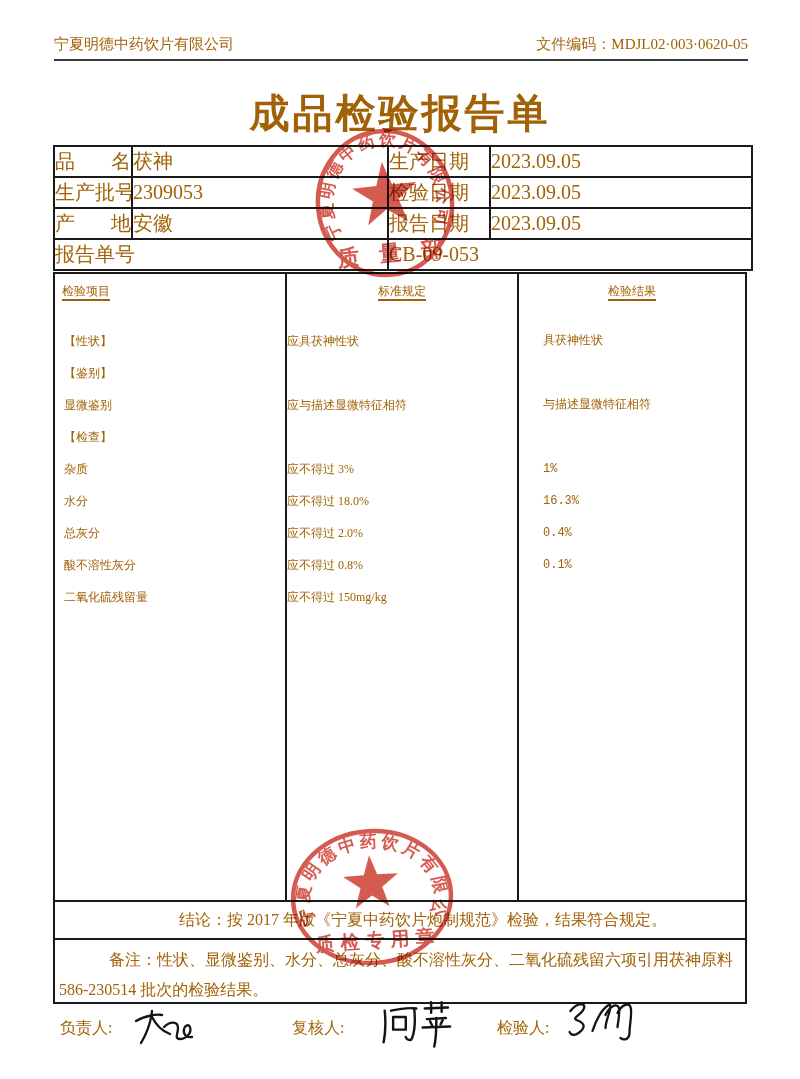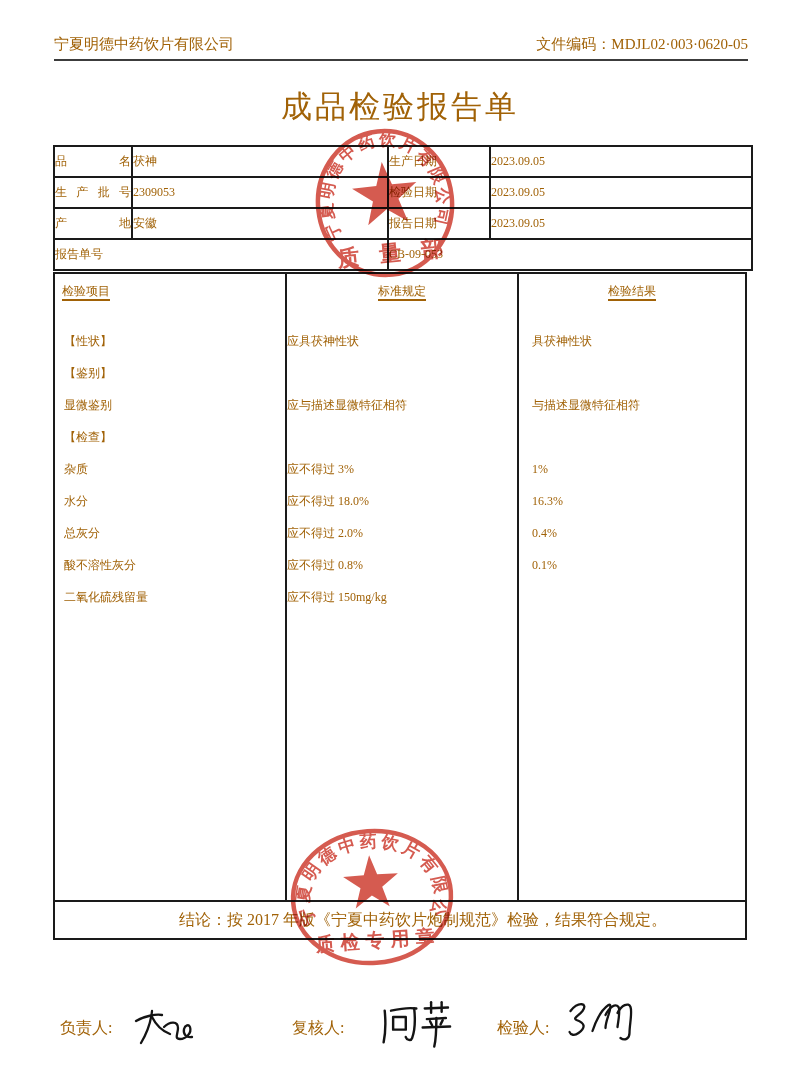--- a/index.html
+++ b/index.html
@@ -4,24 +4,24 @@
 <style>
   html,body{margin:0;padding:0;background:#ffffff;}
   .page{position:relative;width:800px;height:1079px;background:#ffffff;overflow:hidden;
         font-family:"Liberation Serif","DejaVu Serif",serif;color:#a16207;}
   
   .doc-header{position:absolute;left:54px;right:52px;top:28px;height:26px;
               display:flex;justify-content:space-between;align-items:flex-end;
               border-bottom:2px solid #3c3c3c;padding-bottom:5px;font-size:15px;}
   
   .doc-title{position:absolute;left:0;top:86px;width:100%;text-align:center;
-             font-size:31px;font-weight:normal;letter-spacing:3px;}
+             font-size:40px;font-weight:bold;letter-spacing:3px;}
   
   table.info{position:absolute;left:53px;top:145px;width:694px;border-collapse:collapse;
-             table-layout:fixed;font-size:12px;}
+             table-layout:fixed;font-size:20px;}
   table.info td{border:2px solid #1a1a1a;height:29px;padding:0;white-space:nowrap;overflow:hidden;}
   td.lb1{width:76px;padding:0 6px 0 9px;text-align:justify;text-align-last:justify;}
   td.v1{width:254px;padding-left:11px;}
   td.lb2{width:100px;padding-left:5px;}
   td.v2{width:260px;padding-left:14px;}
   td.merge-l{padding-left:9px;}
   td.merge-v{padding-left:5px;}
   
   .insp{position:absolute;left:53px;top:272px;width:694px;height:630px;
         border:2px solid #1a1a1a;display:flex;box-sizing:border-box;font-size:12px;}
@@ -30,21 +30,21 @@
   .col-std{width:234px;border-left:2px solid #1a1a1a;border-right:2px solid #1a1a1a;}
   .col-res{flex:1;}
   .col .hdr{margin-top:9px;text-decoration:underline;text-underline-offset:4px;
             text-decoration-thickness:1.5px;}
   .col-item .hdr{padding-left:7px;}
   .col-std .hdr,.col-res .hdr{text-align:center;}
   .col .lines{margin-top:25px;}
   .col .line{height:32px;line-height:32px;white-space:nowrap;}
   .col-item .line{padding-left:9px;}
   .col-std .line{}
-  .col-res .line{padding-left:13px;}
+  .col-res .line{padding-left:24px;font-family:Liberation Mono, monospace;}
   
   .concl{position:absolute;left:53px;top:900px;width:694px;height:40px;box-sizing:border-box;
          border:2px solid #1a1a1a;font-size:16px;text-align:center;line-height:36px;
          text-indent:46px;white-space:nowrap;}
   .remark{position:absolute;left:53px;top:938px;width:694px;height:66px;box-sizing:border-box;
           border:2px solid #1a1a1a;font-size:16px;padding:5px 4px 0 4px;}
   .remark .r1{line-height:30px;text-indent:50px;white-space:nowrap;}
   .remark .r2{line-height:30px;}
   .bold{font-weight:normal;}
   
@@ -137,20 +137,24 @@
         <div class="line">0.4%</div>
         <div class="line">0.1%</div>
       </div>
     </div>
   </div>
 
   <div class="concl">
     <span class="bold">结论：</span><span>按 2017 年版《宁夏中药饮片炮制规范》检验，结果符合规定。</span>
   </div>
 
+  <div class="remark">
+    <div class="r1"><span class="bold">备注：</span><span>性状、显微鉴别、水分、总灰分、酸不溶性灰分、二氧化硫残留六项引用茯神原料</span></div>
+    <div class="r2">586-230514 批次的检验结果。</div>
+  </div>
 
   <span class="sig-label" style="left:60px;">负责人:</span>
   <svg class="sig-svg" style="left:128px;top:1003px;" width="92" height="55" viewBox="0 0 92 55">
     <path d="M24,8 C23,18 19,30 13,40"></path>
     <path d="M8,18 C16,13 28,11 34,12"></path>
     <path d="M24,14 C28,22 34,28 42,31"></path>
     <path d="M36,24 C42,18 50,18 50,25 C50,31 46,36 52,36 C58,36 64,30 62,24 C61,21 57,22 56,26 C55,31 58,35 64,34"></path>
   </svg>
 
   <span class="sig-label" style="left:292px;">复核人:</span>

